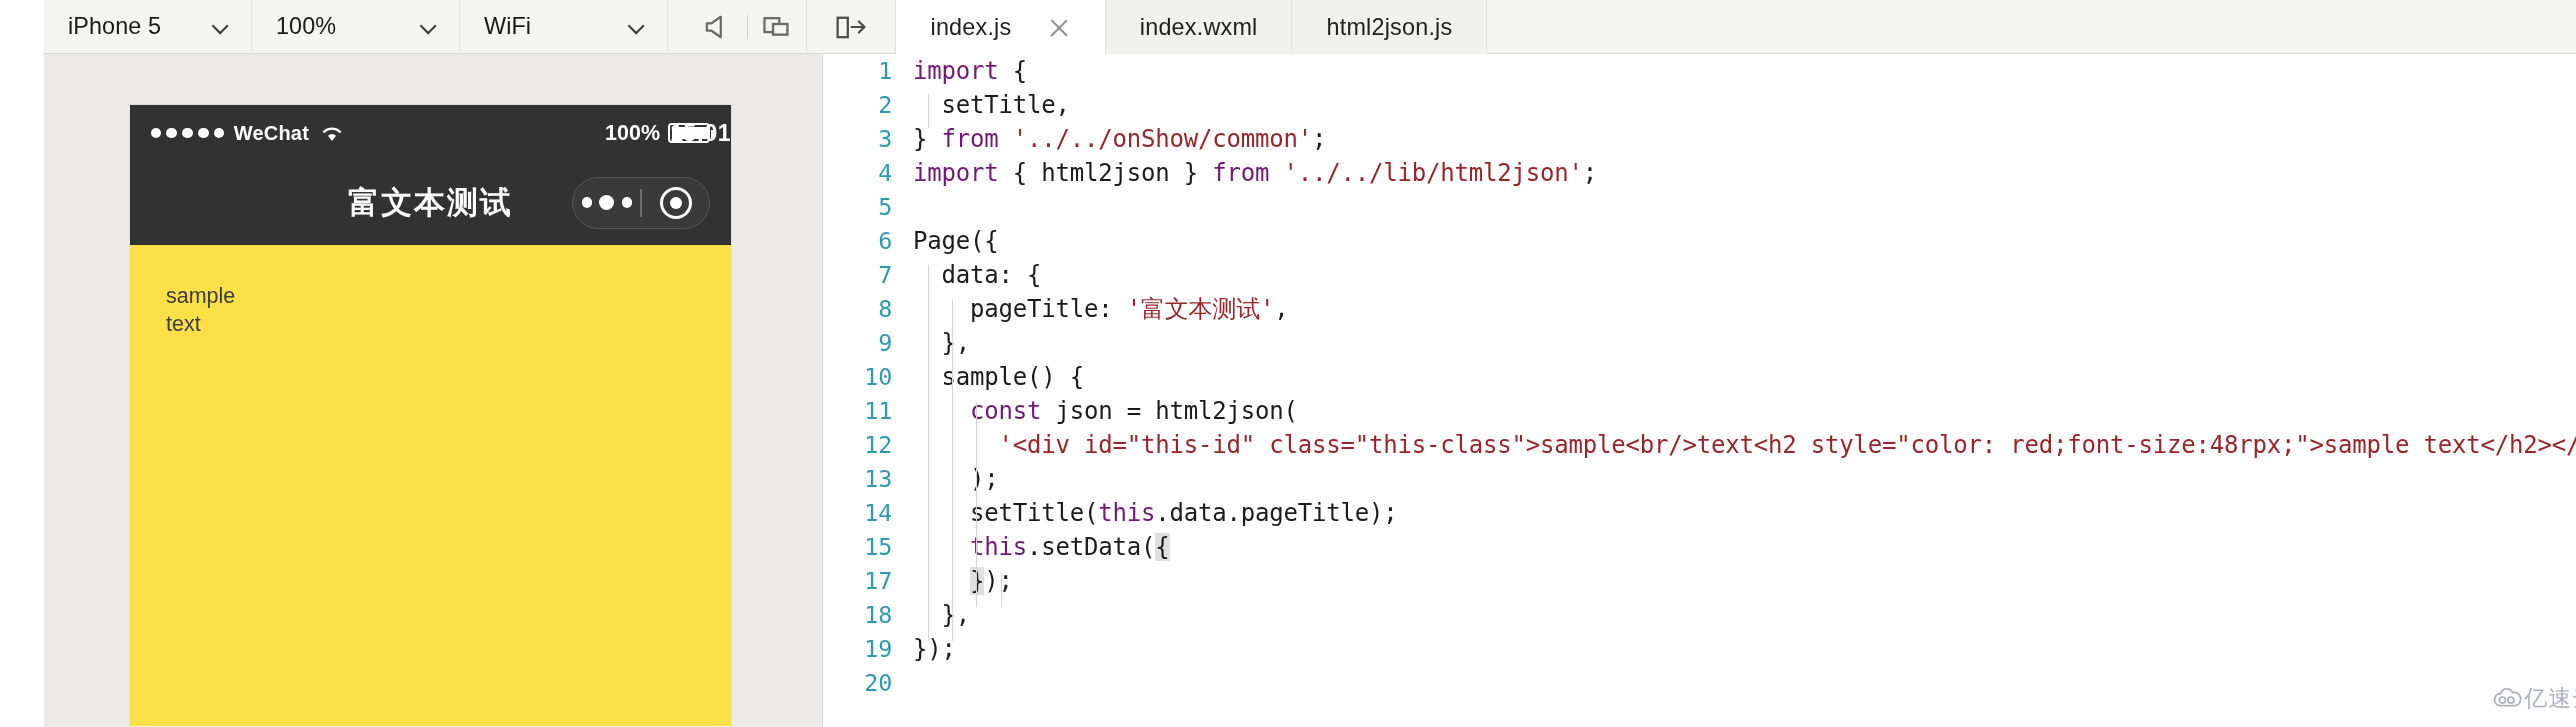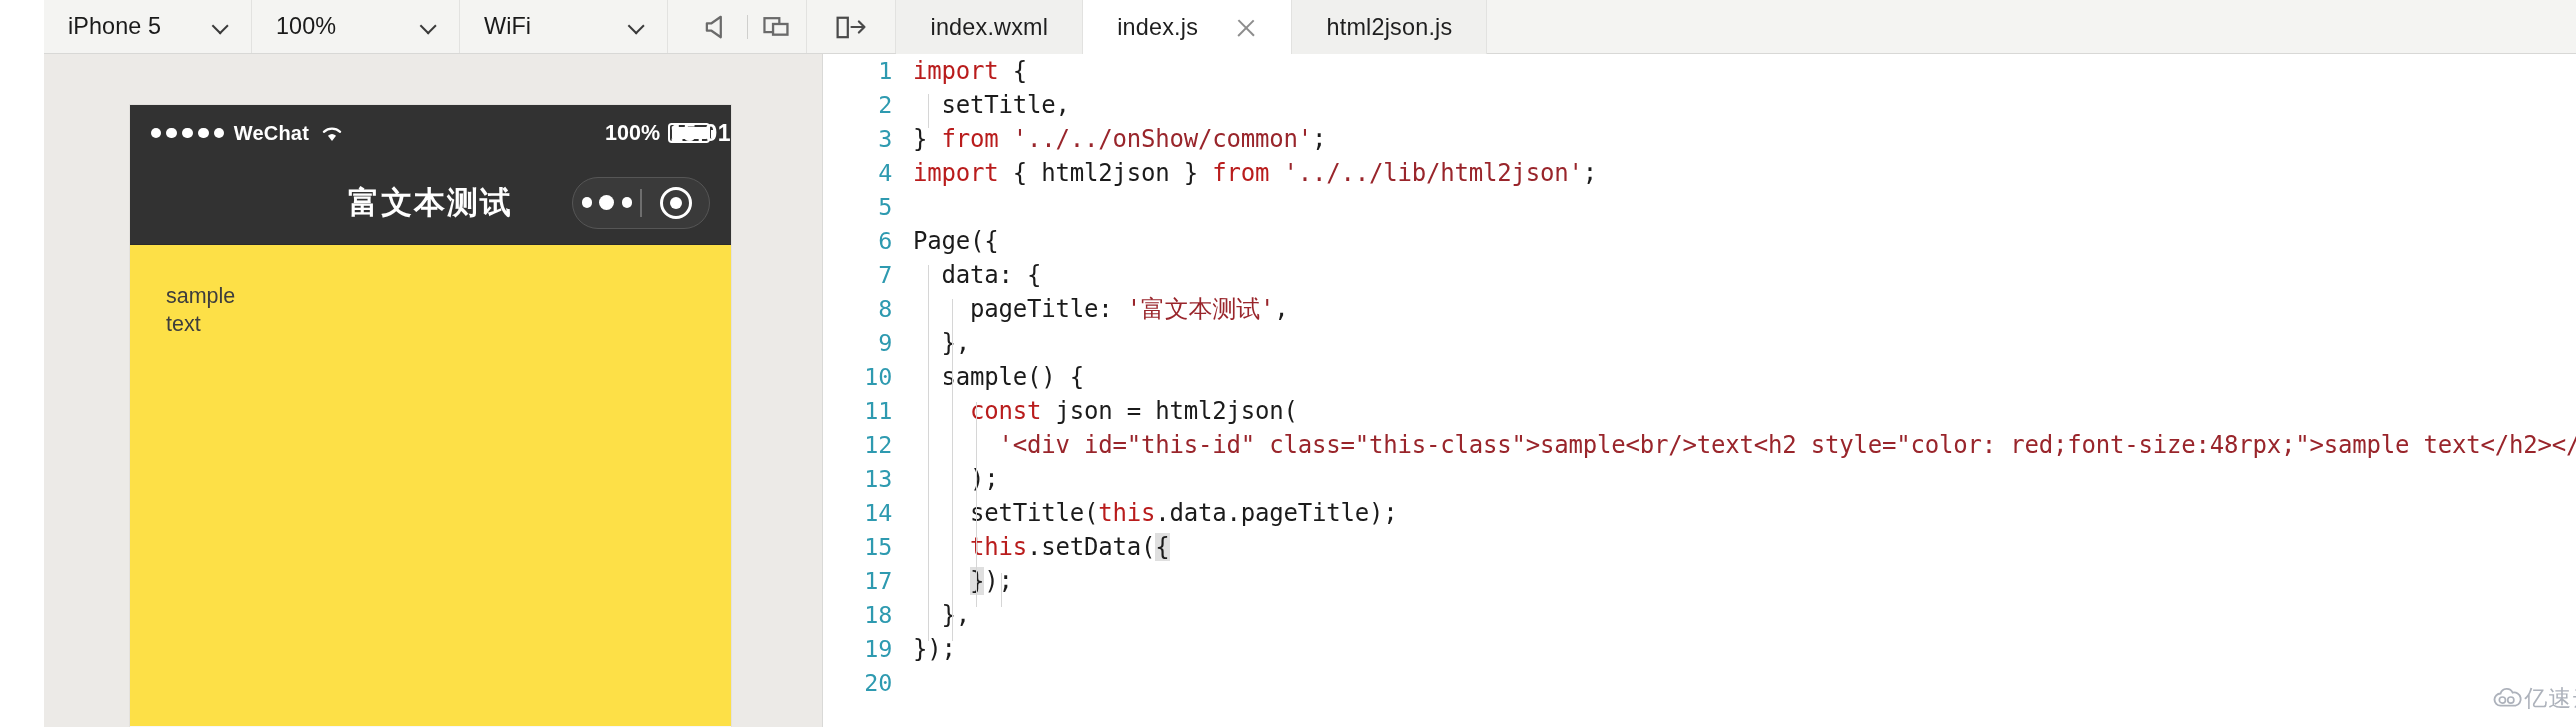--- a/index.html
+++ b/index.html
@@ -169,21 +169,21 @@
     height: 34px; line-height: 34px; white-space: pre;
   }
   .ln {
     width: 90px; flex: 0 0 90px; text-align: right; padding-right: 20.6px;
     color: #2e9ab0; font-size: 23.4px; font-family: "DejaVu Sans Mono", monospace;
   }
   .code {
     font-size: 24px; color: #1b1b1b; position: relative;
     font-family: "DejaVu Sans Mono", monospace; letter-spacing: -0.2px;
   }
-  .kw   { color: #b91c1c; }
+  .kw   { color: #701a75; }
   .str  { color: #99252b; }
   .ident{ color: #1b1b1b; }
   .brk { background: #dfdfdf; }
 
   .watermark {
     position: absolute; right: 24px; bottom: 13px;
     display: flex; align-items: center; gap: 0;
     color: #a9aeb8; font-size: 23px; font-family: "Liberation Sans", sans-serif;
     letter-spacing: 0.9px; opacity: .95;
   }
@@ -229,26 +229,26 @@
     <div class="tb-icons2">
       <div class="icon-btn">
         <svg width="37" height="28" viewBox="0 0 40 30">
           <rect x="5" y="5" width="11" height="21" fill="none" stroke="#4a4a4a" stroke-width="2.4"></rect>
           <path d="M20 15 L34 15 M28 9 L34 15 L28 21" fill="none" stroke="#4a4a4a" stroke-width="2.4" stroke-linecap="round" stroke-linejoin="round"></path>
         </svg>
       </div>
     </div>
 
     <div class="tabs">
-      <div class="tab">
-        <span class="tab-label">index.wxml</span>
-      </div>
       <div class="tab active">
         <span class="tab-label">index.js</span>
         <span class="tab-close"></span>
+      </div>
+      <div class="tab">
+        <span class="tab-label">index.wxml</span>
       </div>
       <div class="tab">
         <span class="tab-label">html2json.js</span>
       </div>
       <div class="tabs-filler"></div>
     </div>
   </div>
 
   <div class="body">
 

